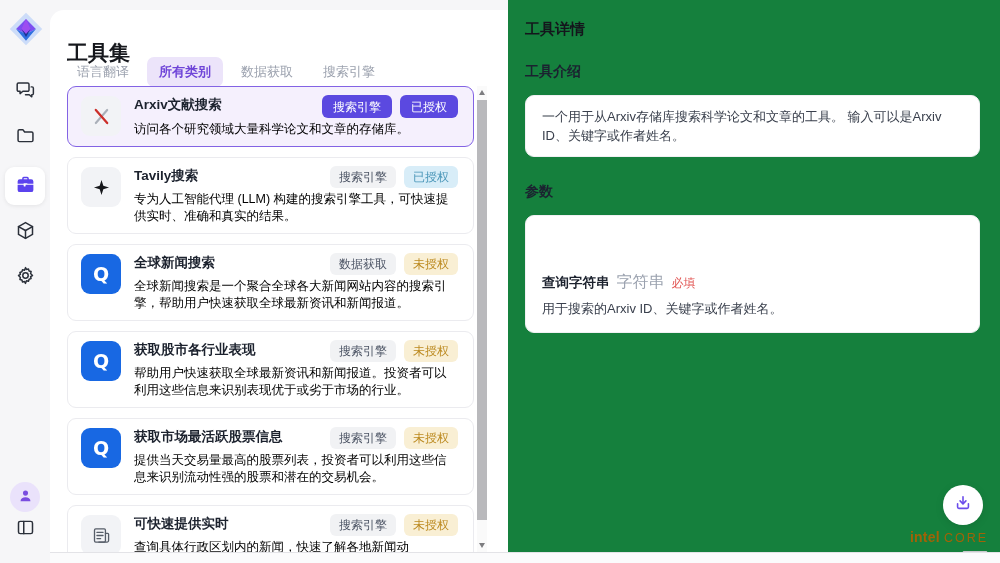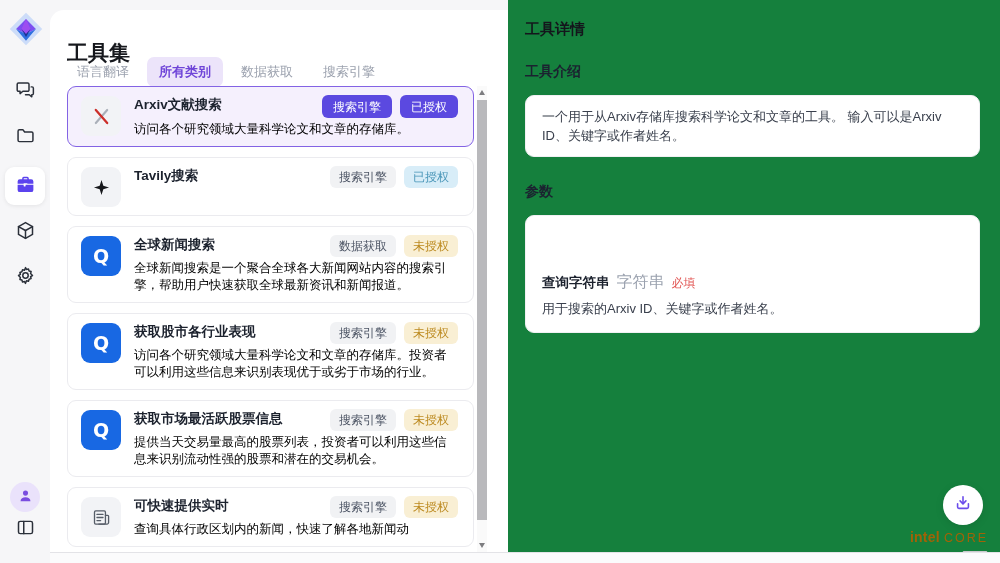--- a/index.html
+++ b/index.html
@@ -181,20 +181,21 @@
           </svg>
         </div>
     <div class="card-body">
       <div class="card-head">
         <div class="card-title">Tavily搜索</div>
         <div class="card-tags">
           <span class="tag plain">搜索引擎</span>
           <span class="tag teal">已授权</span>
         </div>
       </div>
+      <div class="card-desc">专为人工智能代理 (LLM) 构建的搜索引擎工具，可快速提供实时、准确和真实的结果。</div>
     </div>
   </div>
       <div class="tool-card">
     <div class="card-icon blue">
           <span class="q-glyph">Q</span>
         </div>
     <div class="card-body">
       <div class="card-head">
         <div class="card-title">全球新闻搜索</div>
         <div class="card-tags">
@@ -210,21 +211,21 @@
           <span class="q-glyph">Q</span>
         </div>
     <div class="card-body">
       <div class="card-head">
         <div class="card-title">获取股市各行业表现</div>
         <div class="card-tags">
           <span class="tag plain">搜索引擎</span>
           <span class="tag amber">未授权</span>
         </div>
       </div>
-      <div class="card-desc">访问各个研究领域大量科学论文和文章的存储库。投资者可以利用这些信息来识别表现优于或劣于市场的行业。</div>
+      <div class="card-desc">帮助用户快速获取全球最新资讯和新闻报道。投资者可以利用这些信息来识别表现优于或劣于市场的行业。</div>
     </div>
   </div>
       <div class="tool-card">
     <div class="card-icon blue">
           <span class="q-glyph">Q</span>
         </div>
     <div class="card-body">
       <div class="card-head">
         <div class="card-title">获取市场最活跃股票信息</div>
         <div class="card-tags">

